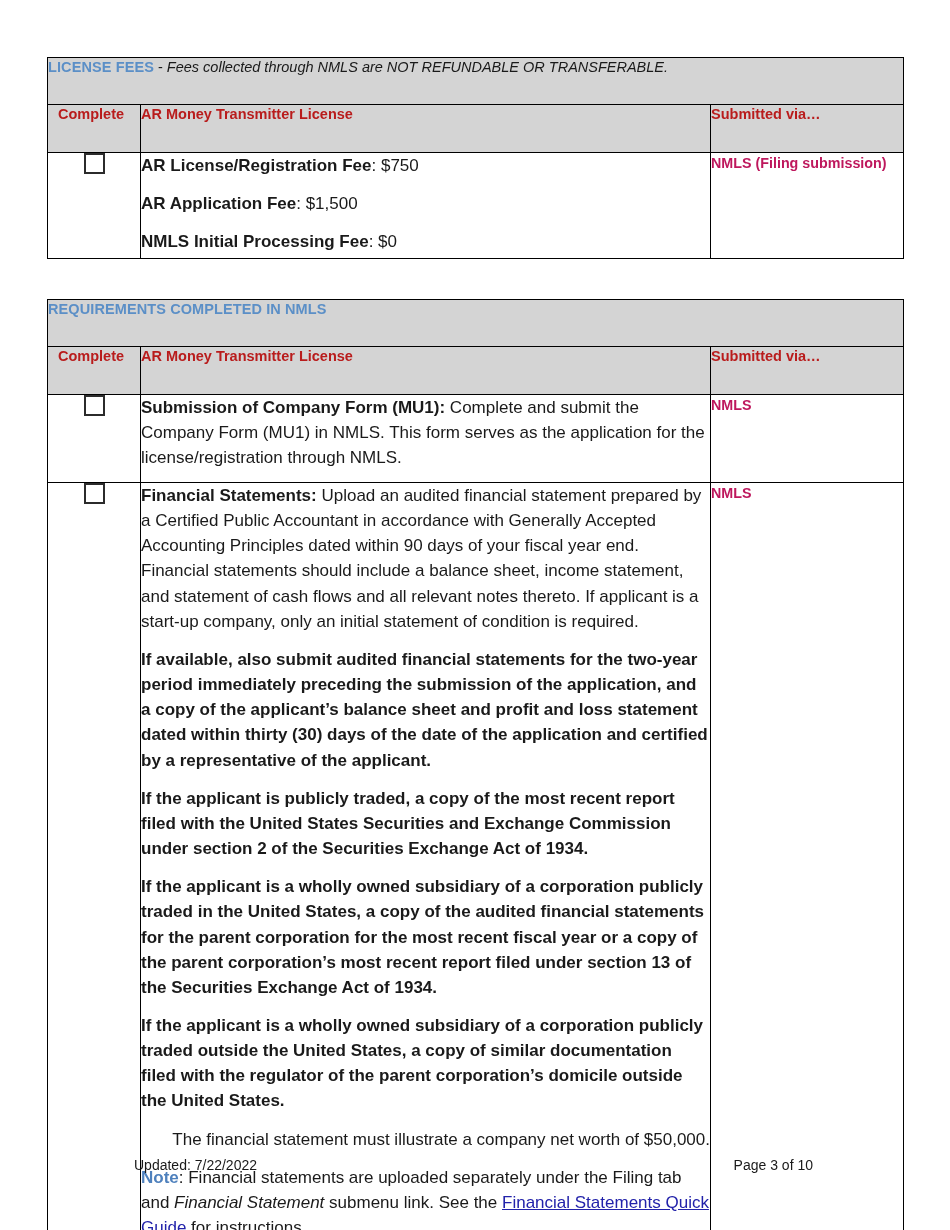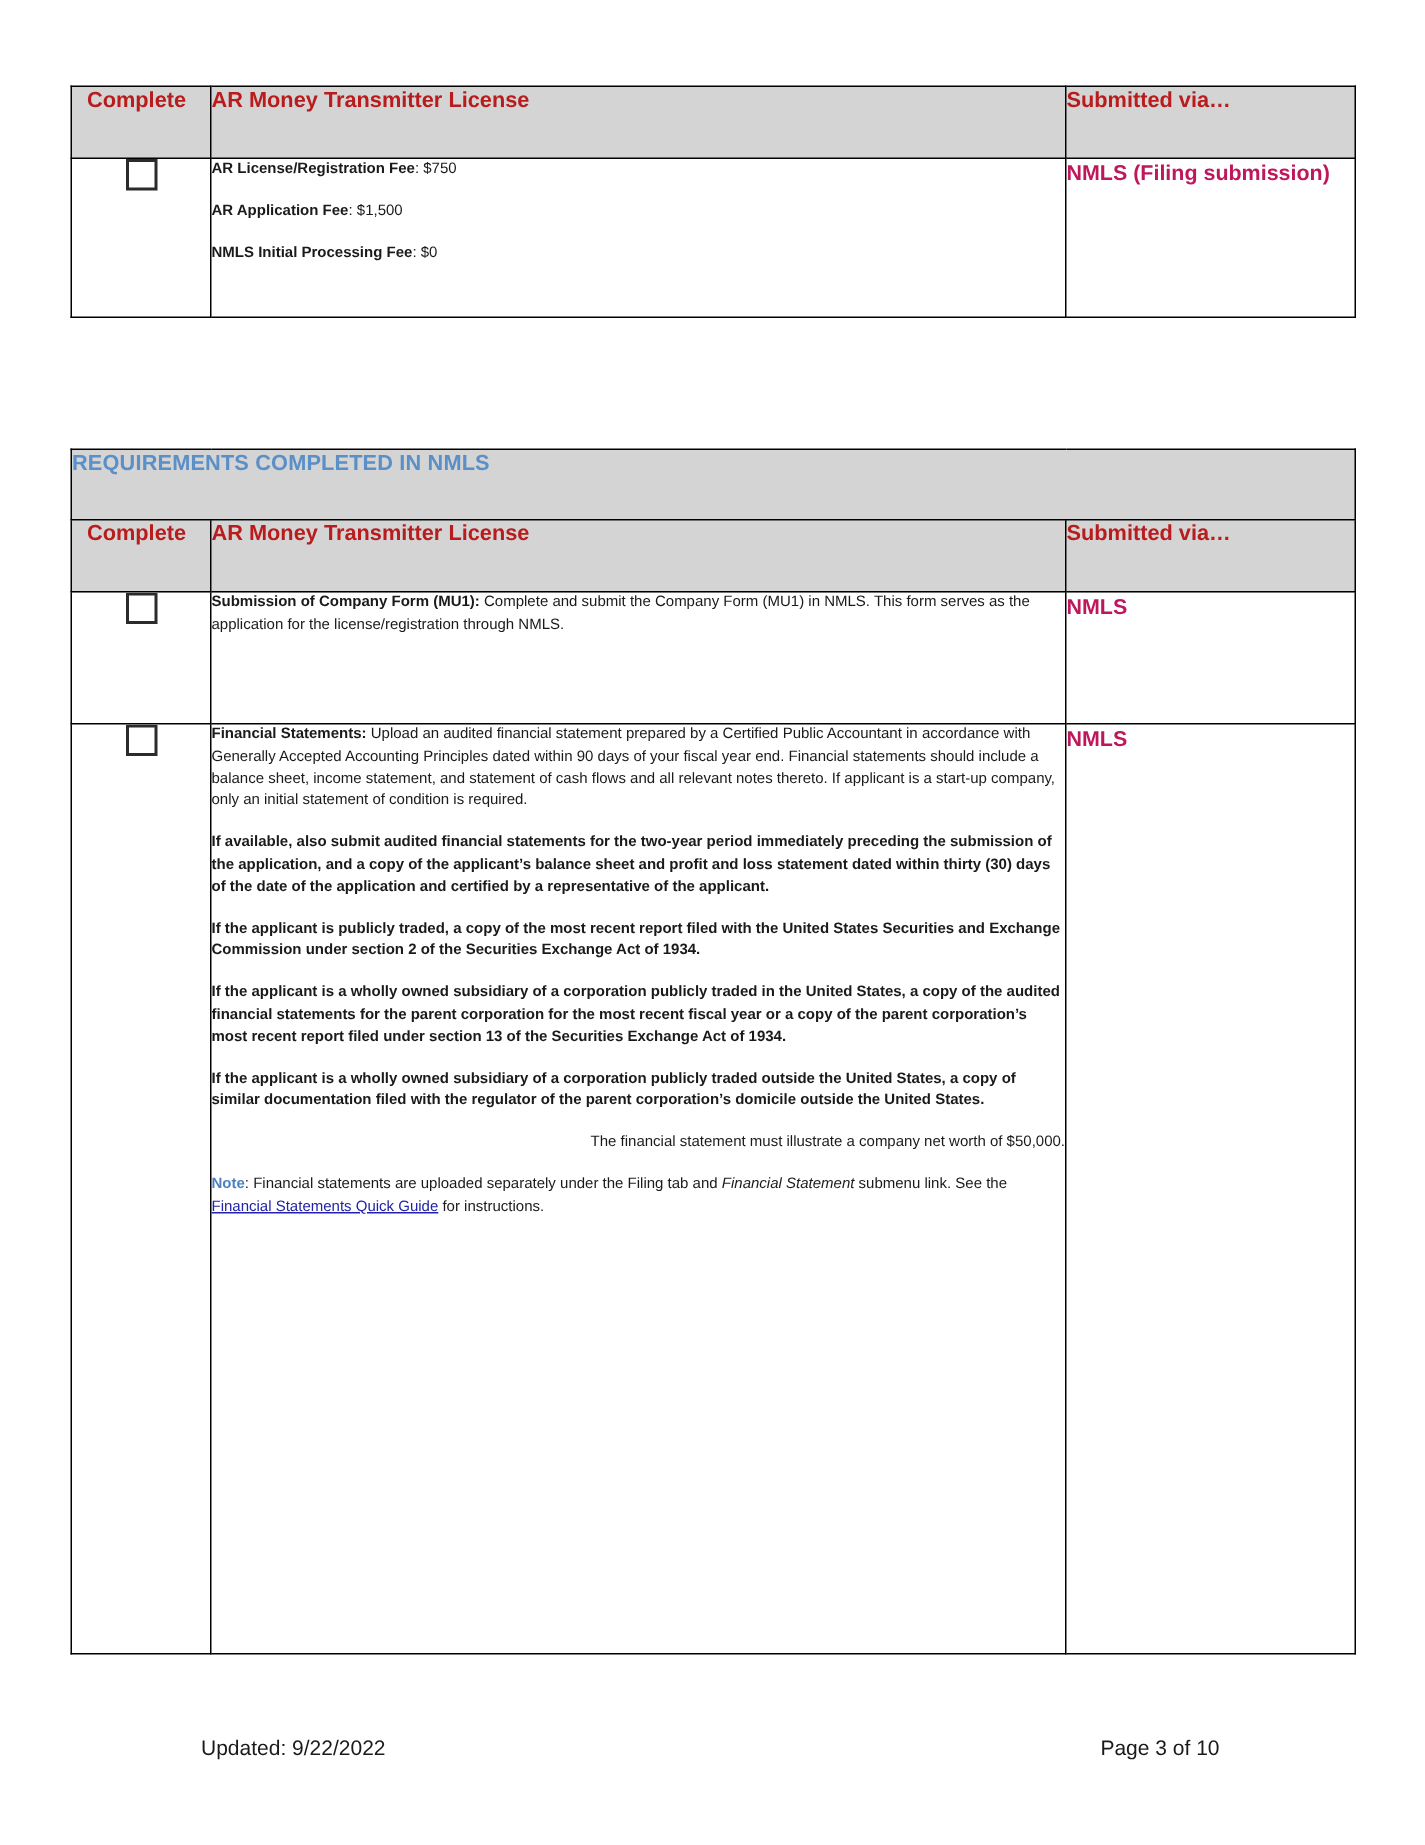--- a/index.html
+++ b/index.html
@@ -89,21 +89,21 @@
   .checkbox {
     display: inline-block;
     width: 21px;
     height: 21px;
     border: 2px solid #2b2b2b;
     background: #fff;
     box-sizing: border-box;
   }
   .body-cell {
     padding: 12px 13px 12px 11px;
-    font-size: 10px;
+    font-size: 17px;
     line-height: 1.48;
     color: #1a1a1a;
   }
   .via-cell {
     padding: 12px 10px 12px 11px;
     font-size: 14.3px;
     line-height: 1.45;
     font-weight: bold;
     color: #be185d;
   }
@@ -148,20 +148,25 @@
 <div class="page">
 
   <table class="doc-table" style="left:47px; top:57px; width:857px;">
     <colgroup>
       <col class="col-complete">
         <col class="col-main">
         <col class="col-via">
     </colgroup>
     <tbody>
       <tr>
+        <td class="banner-cell" colspan="3">
+          <span class="banner-title">LICENSE FEES</span><span class="banner-dash"> - </span><span class="banner-sub">Fees collected through NMLS are NOT REFUNDABLE OR TRANSFERABLE.</span>
+        </td>
+      </tr>
+      <tr>
         <td class="hdr-cell center">
           <span class="hdr-text">Complete</span>
         </td>
         <td class="hdr-cell">
           <span class="hdr-text">AR Money Transmitter License</span>
         </td>
         <td class="hdr-cell">
           <span class="hdr-text">Submitted via…</span>
         </td>
       </tr>
@@ -237,17 +242,17 @@
           <p><span class="note-label">Note</span><span>:  Financial statements are uploaded separately under the Filing tab and </span><span class="ital">Financial Statement</span><span> submenu link. See the </span><a href="#" class="doclink">Financial Statements Quick Guide</a><span> for instructions.</span></p>
         </td>
         <td class="via-cell">
           <span>NMLS</span>
         </td>
       </tr>
     </tbody>
   </table>
 
   <div class="footer">
-    <span class="footer-left">Updated:  9/22/2022</span>
+    <span class="footer-left">Updated:  7/22/2022</span>
     <span class="footer-right">Page 3 of 10</span>
   </div>
 
 </div>
 
 </body></html>

